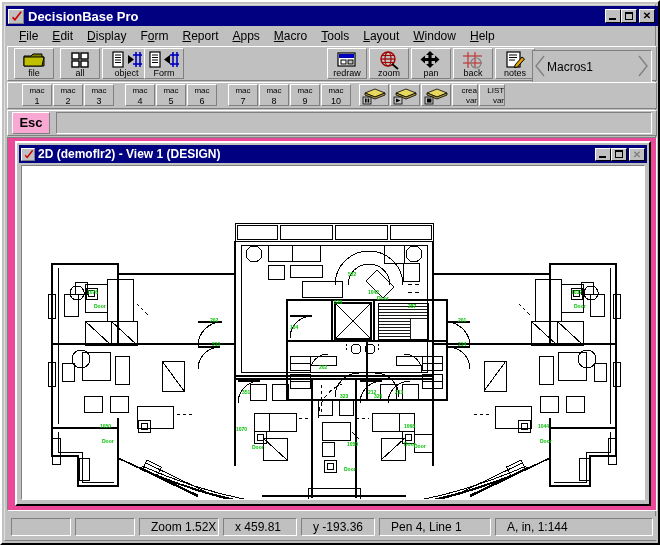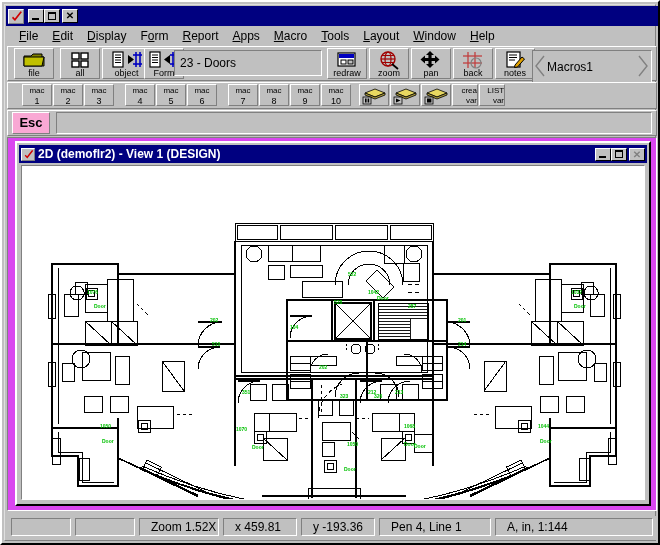--- a/index.html
+++ b/index.html
@@ -122,21 +122,21 @@
     position:absolute;left:10px;top:110px;width:38px;height:22px;background:#f9a8d4;
     border-top:1px solid #ffffff;border-left:1px solid #ffffff;
     border-right:1px solid #808080;border-bottom:1px solid #808080;
     box-sizing:border-box;
     font-size:13px;font-weight:bold;text-align:center;line-height:20px;color:#000;
   }
 
   
   .mdi-area{
     position:absolute;left:5px;top:135px;width:650px;height:374px;
-    background:#d946ef;
+    background:#ec4899;
     border-top:1px solid #808080;border-left:1px solid #808080;
     border-right:1px solid #ffffff;border-bottom:1px solid #ffffff;
     box-sizing:border-box;
   }
   .mdi-child{
     position:absolute;left:7px;top:3px;width:636px;height:365px;
     background:#c0c0c0;
     border-top:2px solid #ffffff;border-left:2px solid #ffffff;
     border-right:2px solid #000000;border-bottom:2px solid #000000;
     box-sizing:border-box;
@@ -172,20 +172,21 @@
 
 <div class="app-window">
   <div class="inner-bevel"></div>
 
   <div class="titlebar">
     <div class="title-icon">
       <svg width="14" height="14" viewBox="0 0 14 14">
         <path d="M2 8 L5 11 L12 2 L10.5 1.2 L4.8 8.4 L3 6.6 Z" fill="#d00000"></path>
       </svg>
     </div>
+    <div class="title-text">DecisionBase Pro</div>
     <div class="wbtns">
       <div class="wbtn">
           <span class="min-gl"></span>
         </div>
       <div class="wbtn">
           <span class="max-gl"></span>
         </div>
       <div class="wbtn gap">
           <span class="close-gl">✕</span>
         </div>
@@ -267,21 +268,20 @@
           <line x1="24" y1="1" x2="24" y2="16"></line>
             <line x1="28" y1="1" x2="28" y2="16"></line>
           <line x1="21" y1="4" x2="30" y2="4"></line>
             <line x1="21" y1="13" x2="30" y2="13"></line>
         </g>
       </svg>
     </span>
     <span class="lbl">Form</span>
   </div>
 
-  <div class="field" style="left:172px;top:48px;width:148px;height:26px;">23 - Doors</div>
 
   <div class="tbtn big-btn" style="left:325px;">
     <span class="ico">
       <svg width="24" height="19" viewBox="0 0 24 19">
         <rect x="3" y="2" width="17" height="13" fill="#fff" stroke="#000" stroke-width="1.2"></rect>
         <rect x="4" y="3" width="15" height="4" fill="#0000c0"></rect>
         <rect x="6" y="9" width="5" height="4" fill="#fff" stroke="#000" stroke-width="1"></rect>
         <rect x="13" y="9" width="5" height="4" fill="#c0c0c0" stroke="#000" stroke-width="1"></rect>
       </svg>
     </span>

